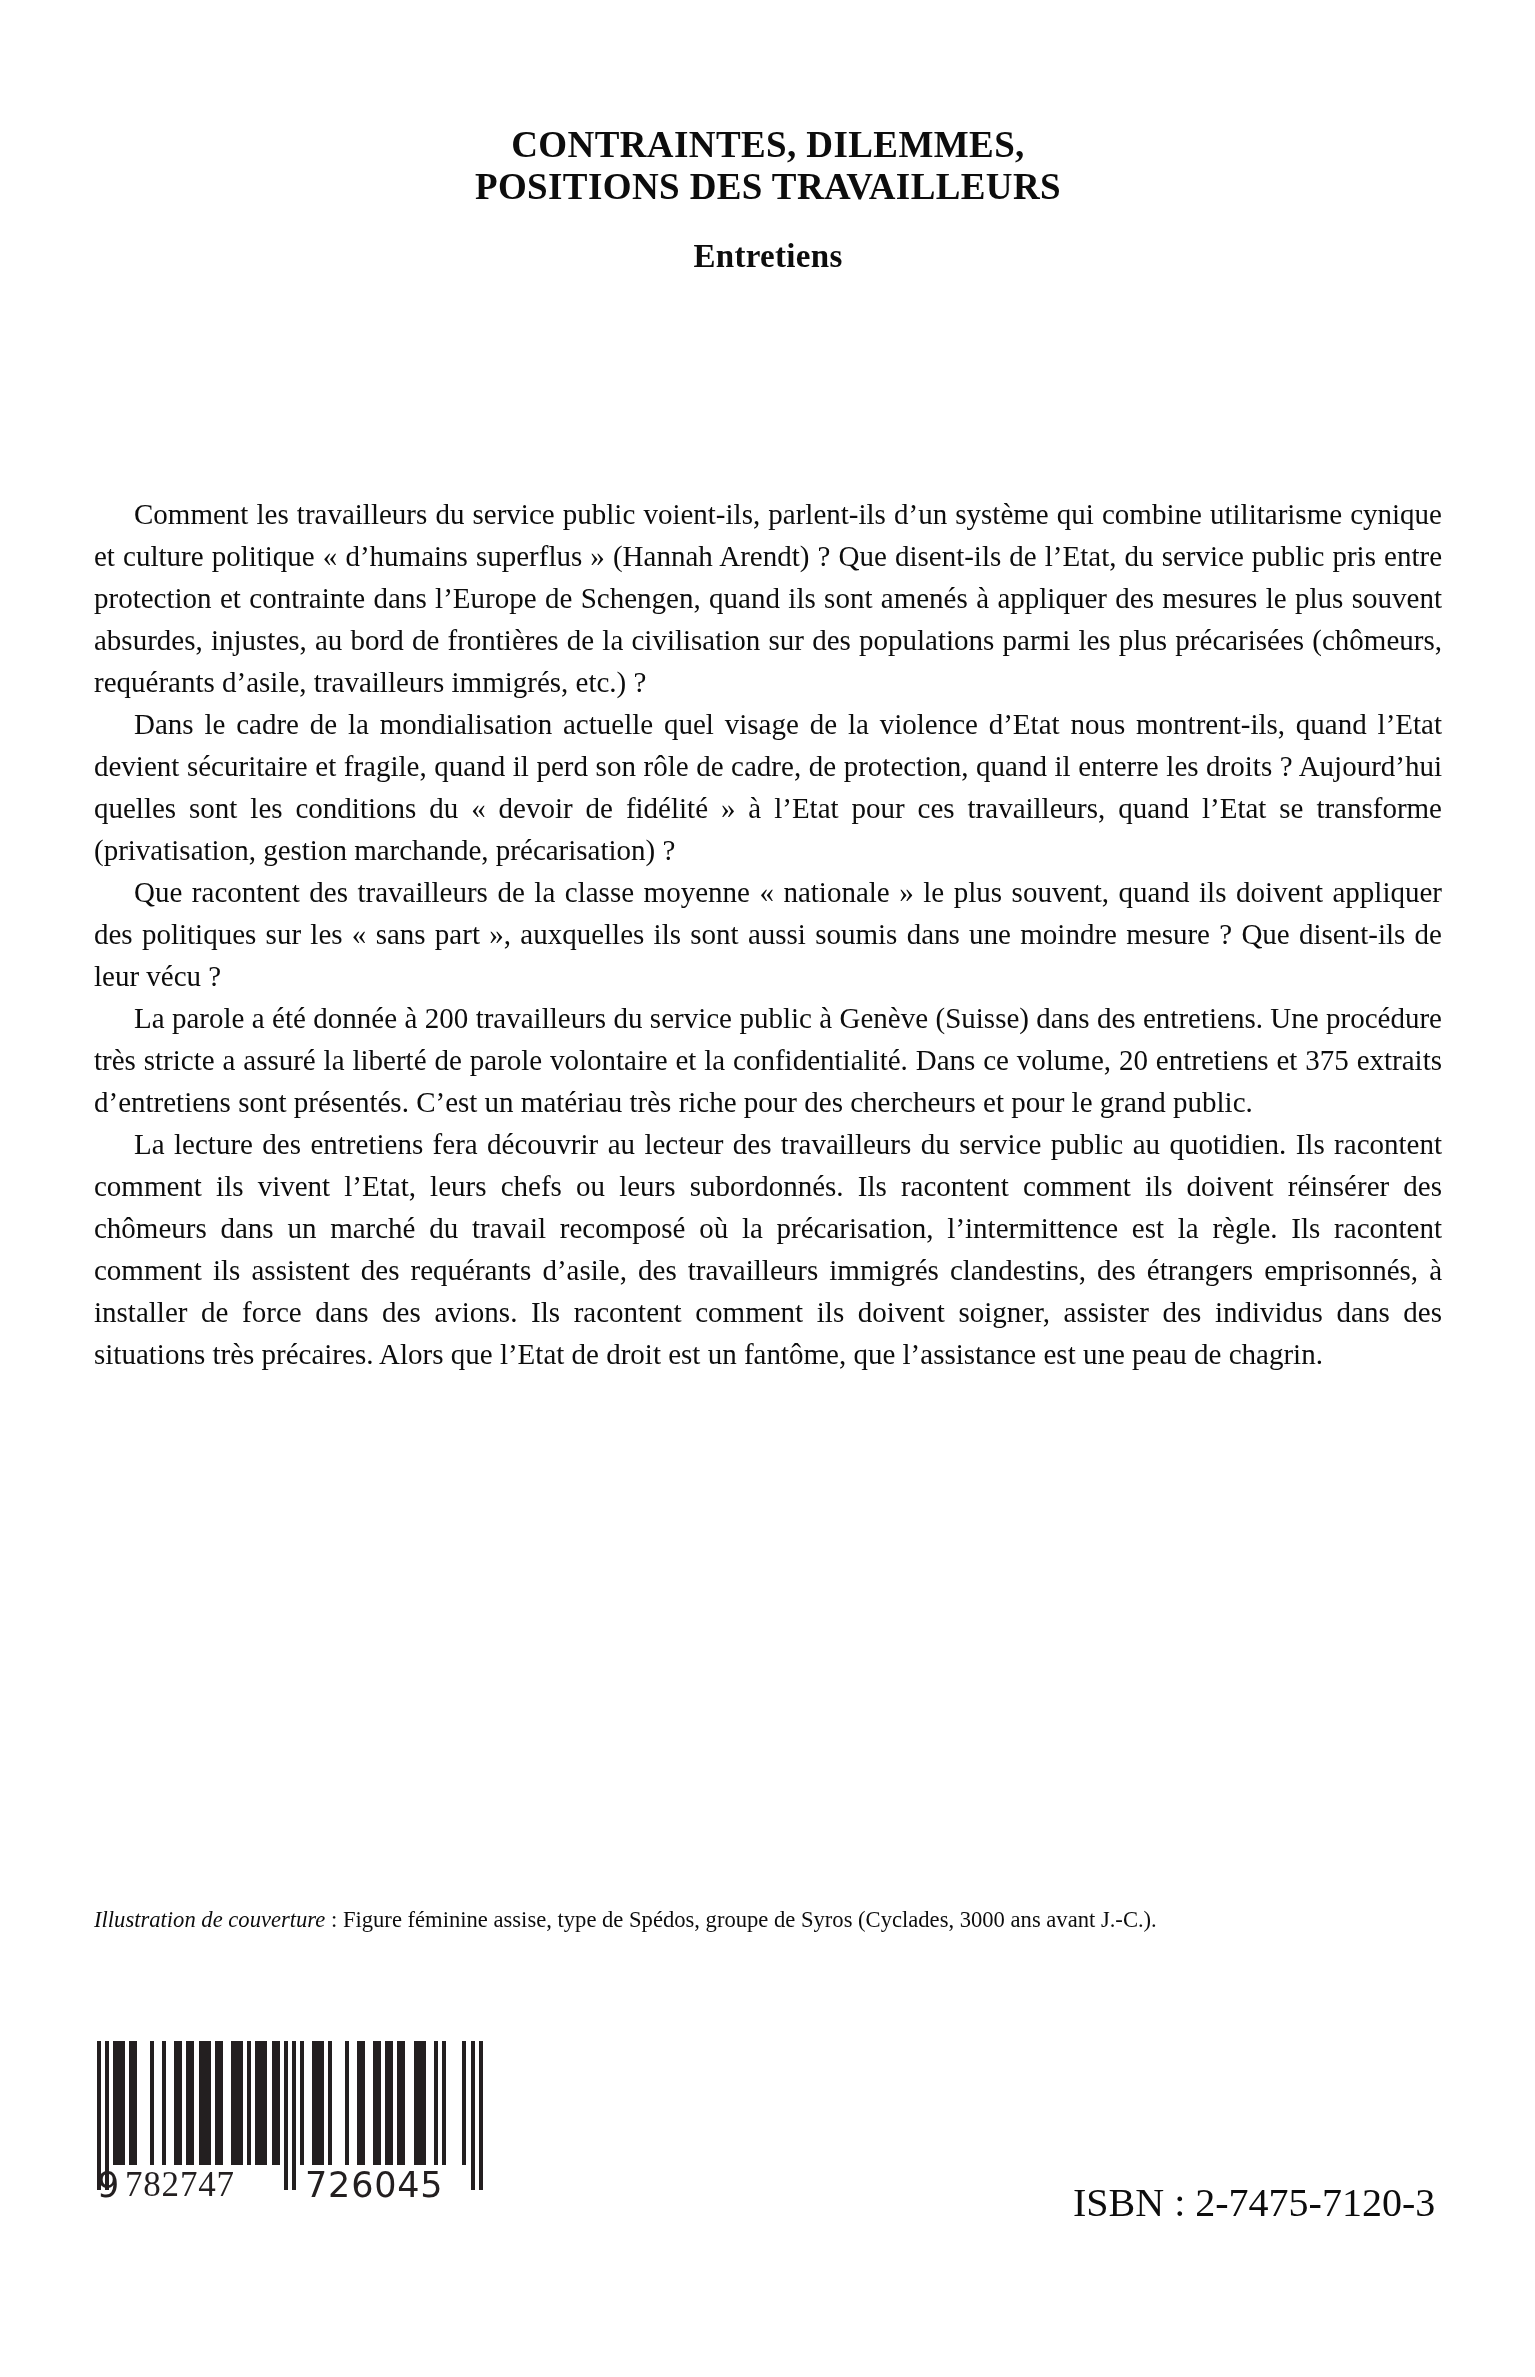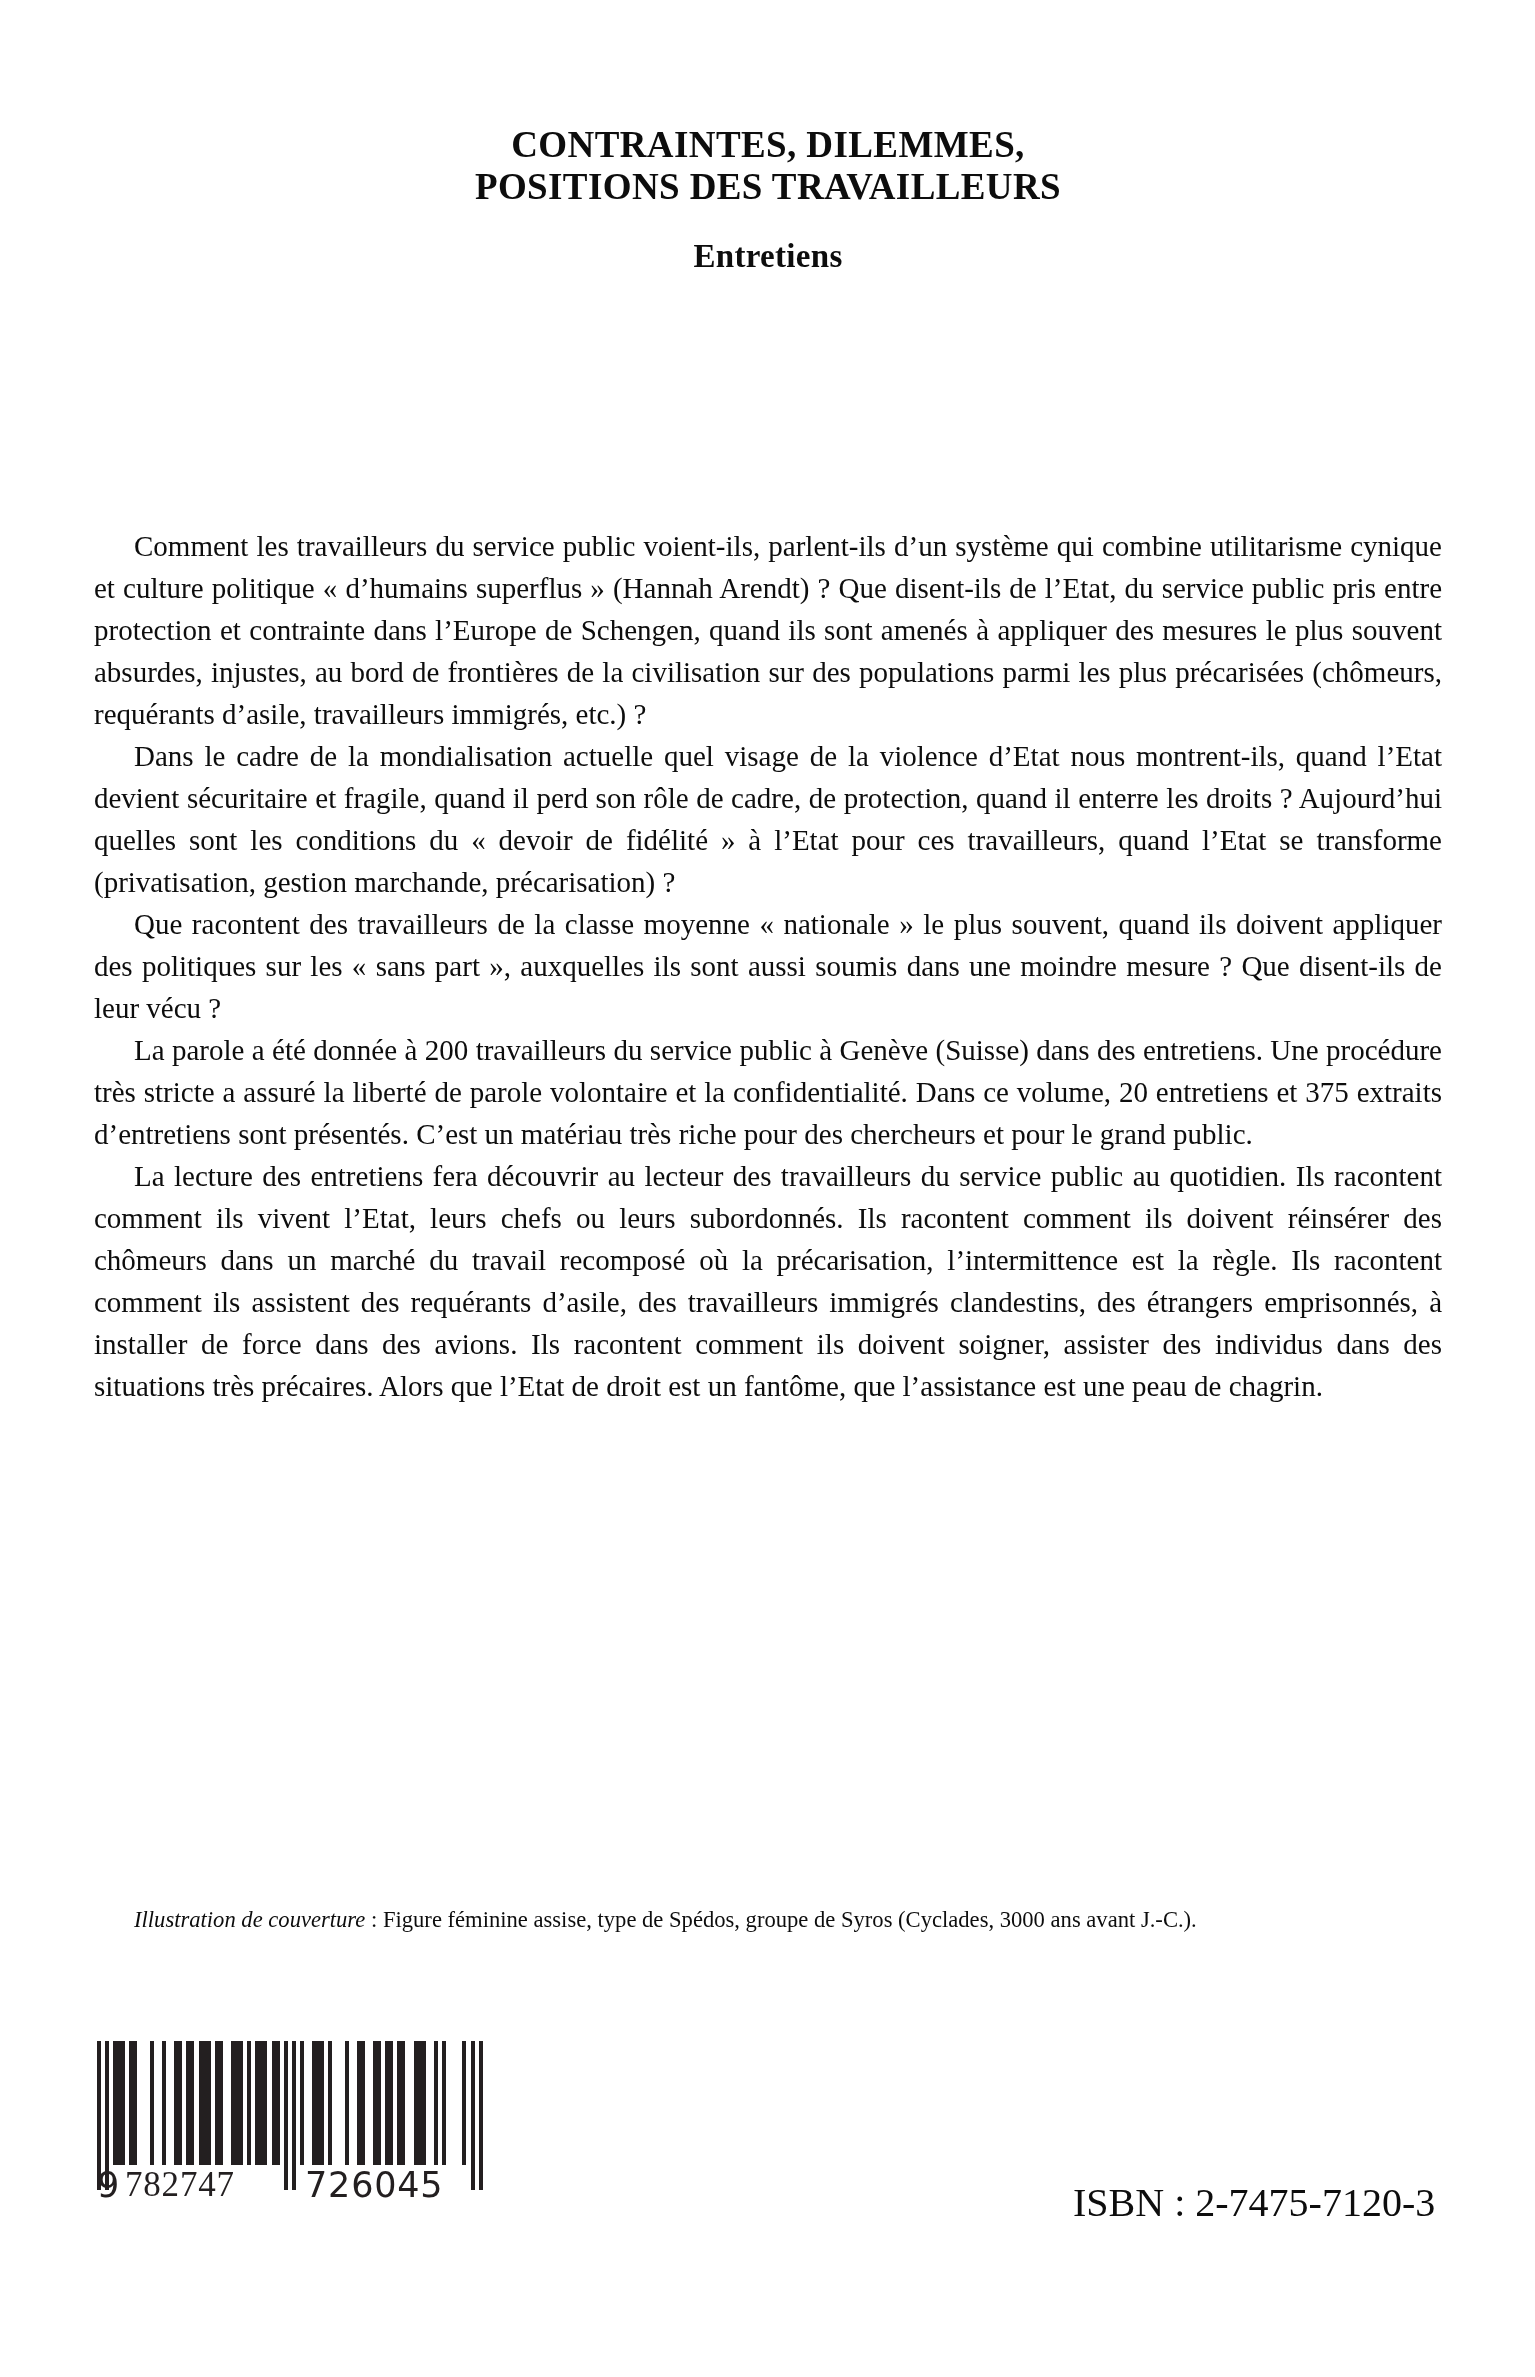--- a/index.html
+++ b/index.html
@@ -48,37 +48,35 @@
   .body-text {
     position: absolute;
     left: 94px;
     top: 493px;
     width: 1348px;
     font-size: 29px;
     line-height: 42px;
     text-align: justify;
     text-justify: inter-word;
     hyphens: none;
-    margin-top: 32px;
   }
   .body-text p {
     margin: 0;
     text-indent: 40px;
   }
 
   
   .credit {
     position: absolute;
     left: 94px;
     top: 1904px;
     width: 1350px;
     font-size: 22.6px;
     line-height: 32px;
     text-align: left;
-    margin-left: 40px;
   }
   .credit .it {
     font-style: italic;
   }
 
   
   .barcode-area {
     position: absolute;
     left: 97px;
     top: 2041px;

